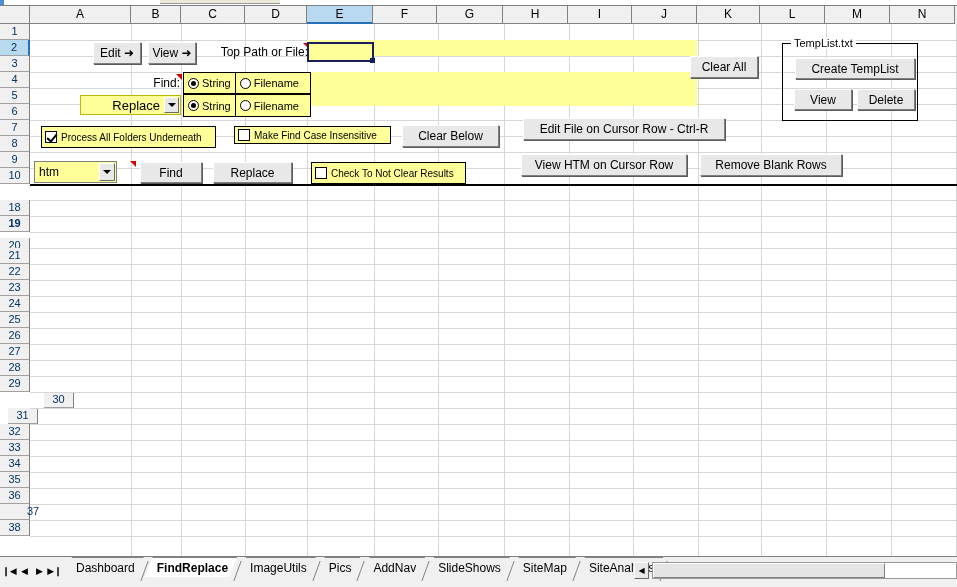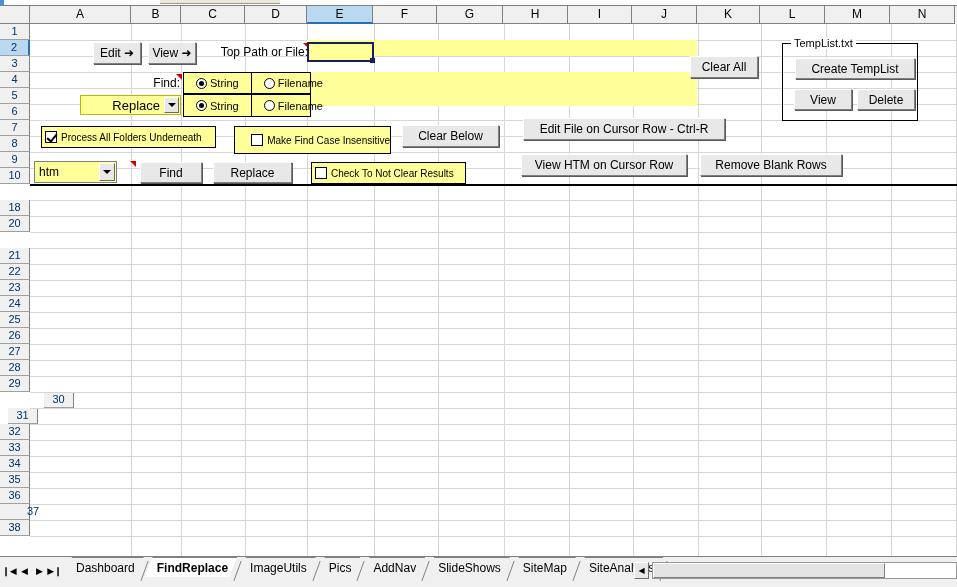--- a/index.html
+++ b/index.html
@@ -184,21 +184,21 @@
   
   .radio-grp {
     position: absolute;
     background: #ffff99;
     border: 1px solid #000;
     display: flex; align-items: center;
   }
   .radio-opt {
     display: flex; align-items: center;
     font-size: 11px; color: #000;
-    padding: 0 12px;
+    padding: 0 4px;
     height: 100%;
     white-space: nowrap;
     user-select: none;
   }
   .radio-opt + .radio-opt { border-left: 1px solid #000; }
   .rdot {
     width: 11px; height: 11px;
     border: 1px solid #000;
     border-radius: 50%;
     background: #ffffff;
@@ -380,21 +380,21 @@
         <div class="row-head" style="top: 66px;">4</div>
         <div class="row-head" style="top: 82px;">5</div>
         <div class="row-head" style="top: 98px;">6</div>
         <div class="row-head" style="top: 114px;">7</div>
         <div class="row-head" style="top: 130px;">8</div>
         <div class="row-head" style="top: 146px;">9</div>
         <div class="row-head" style="top: 162px;">10</div>
         <div class="row-head" style="top: 178px; margin-top: 24px;">17</div>
         <div class="row-head" style="top: 194px;">18</div>
         <div class="row-head" style="top: 210px; font-weight: bold;">19</div>
-        <div class="row-head" style="top: 210px;">20</div>
+        <div class="row-head" style="top: 232px;">20</div>
         <div class="row-head" style="top: 242px;">21</div>
         <div class="row-head" style="top: 258px;">22</div>
         <div class="row-head" style="top: 274px;">23</div>
         <div class="row-head" style="top: 290px;">24</div>
         <div class="row-head" style="top: 306px;">25</div>
         <div class="row-head" style="top: 322px;">26</div>
         <div class="row-head" style="top: 338px;">27</div>
         <div class="row-head" style="top: 354px;">28</div>
         <div class="row-head" style="top: 370px;">29</div>
         <div class="row-head" style="top: 386px; margin-left: 44px;">30</div>
@@ -504,21 +504,21 @@
         <span class="rdot"></span>
         <span>Filename</span>
       </div>
     </div>
 
     <div class="ylabel" style="left:41px; top:120px; width:175px; height:22px;">
       <span class="cbox on"></span>
       <span>Process All Folders Underneath</span>
     </div>
 
-    <div class="ylabel" style="left:234px; top:120px; width:157px; height:28px;justify-content:flex-end;">
+    <div class="ylabel" style="left:234px; top:120px; width:157px; height:18px;">
       <span class="cbox"></span>
       <span>Make Find Case Insensitive</span>
     </div>
 
     <div class="btn" style="left:402px; top:119px; width:97px; height:22px;">Clear Below</div>
 
     <div class="combo" style="left:34px; top:155px; width:83px; height:22px;">
       <span>htm</span>
       <span class="arrowbtn">
         <span class="arrow-dn"></span>

